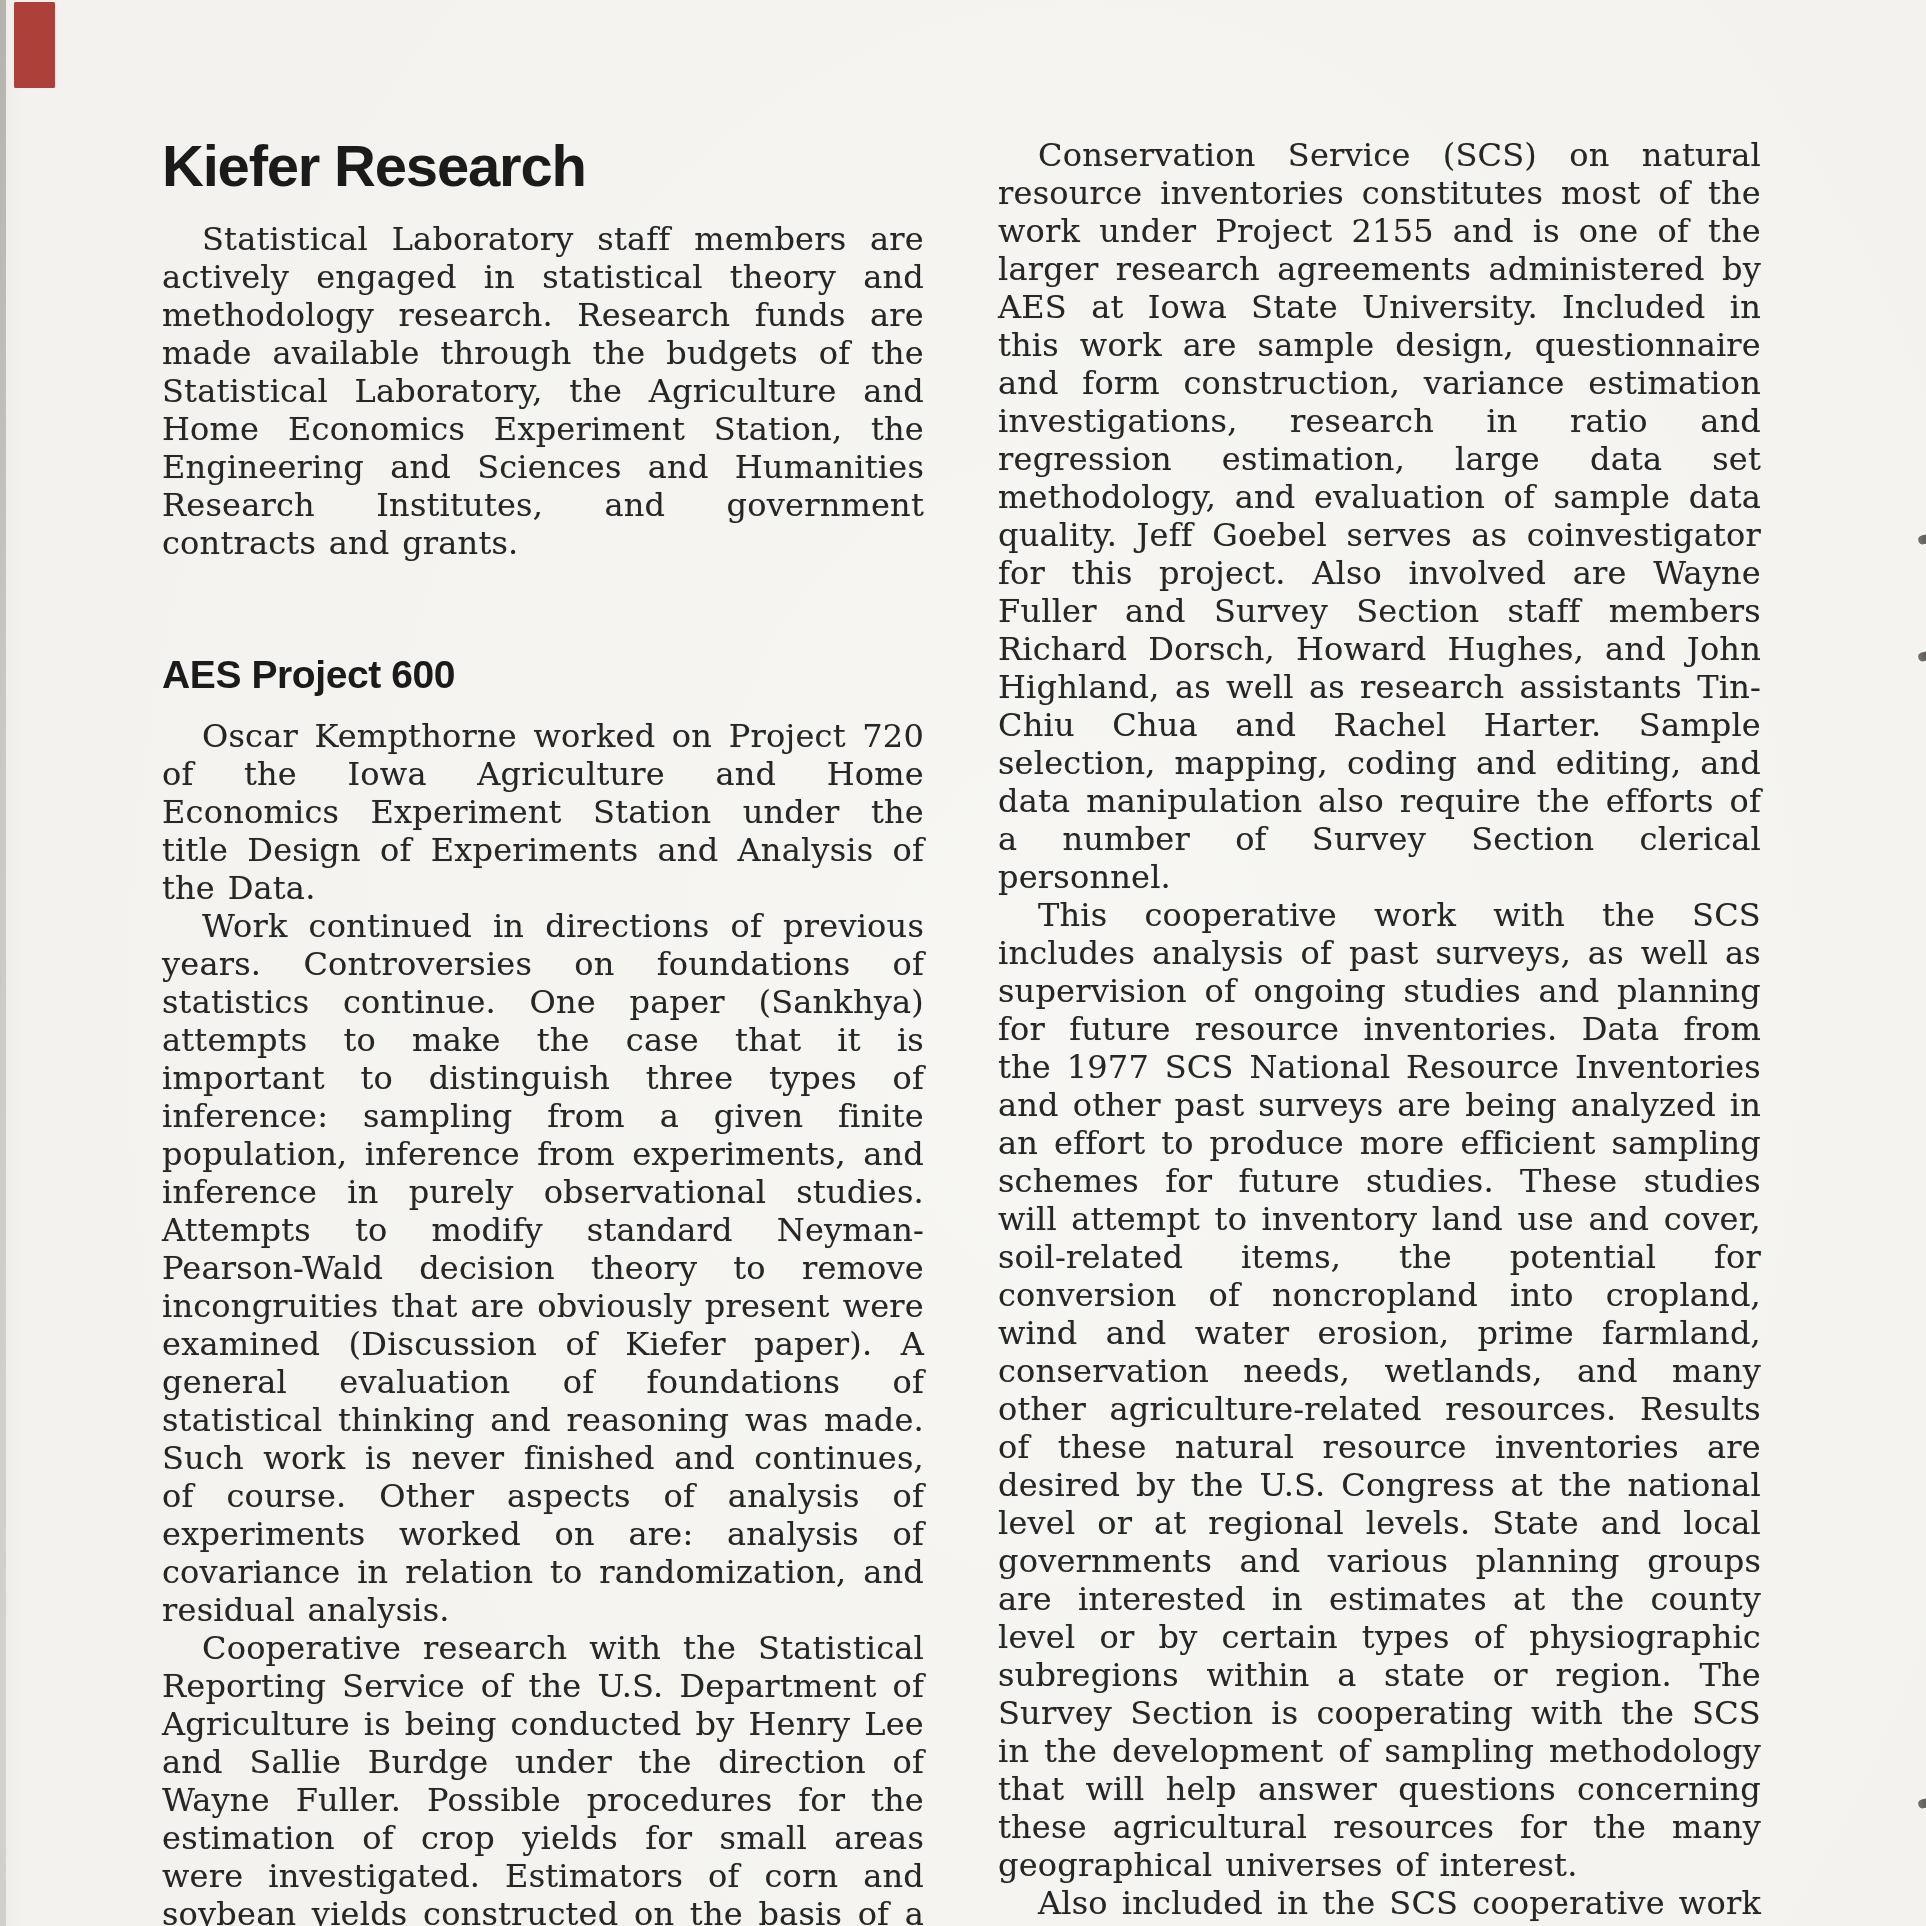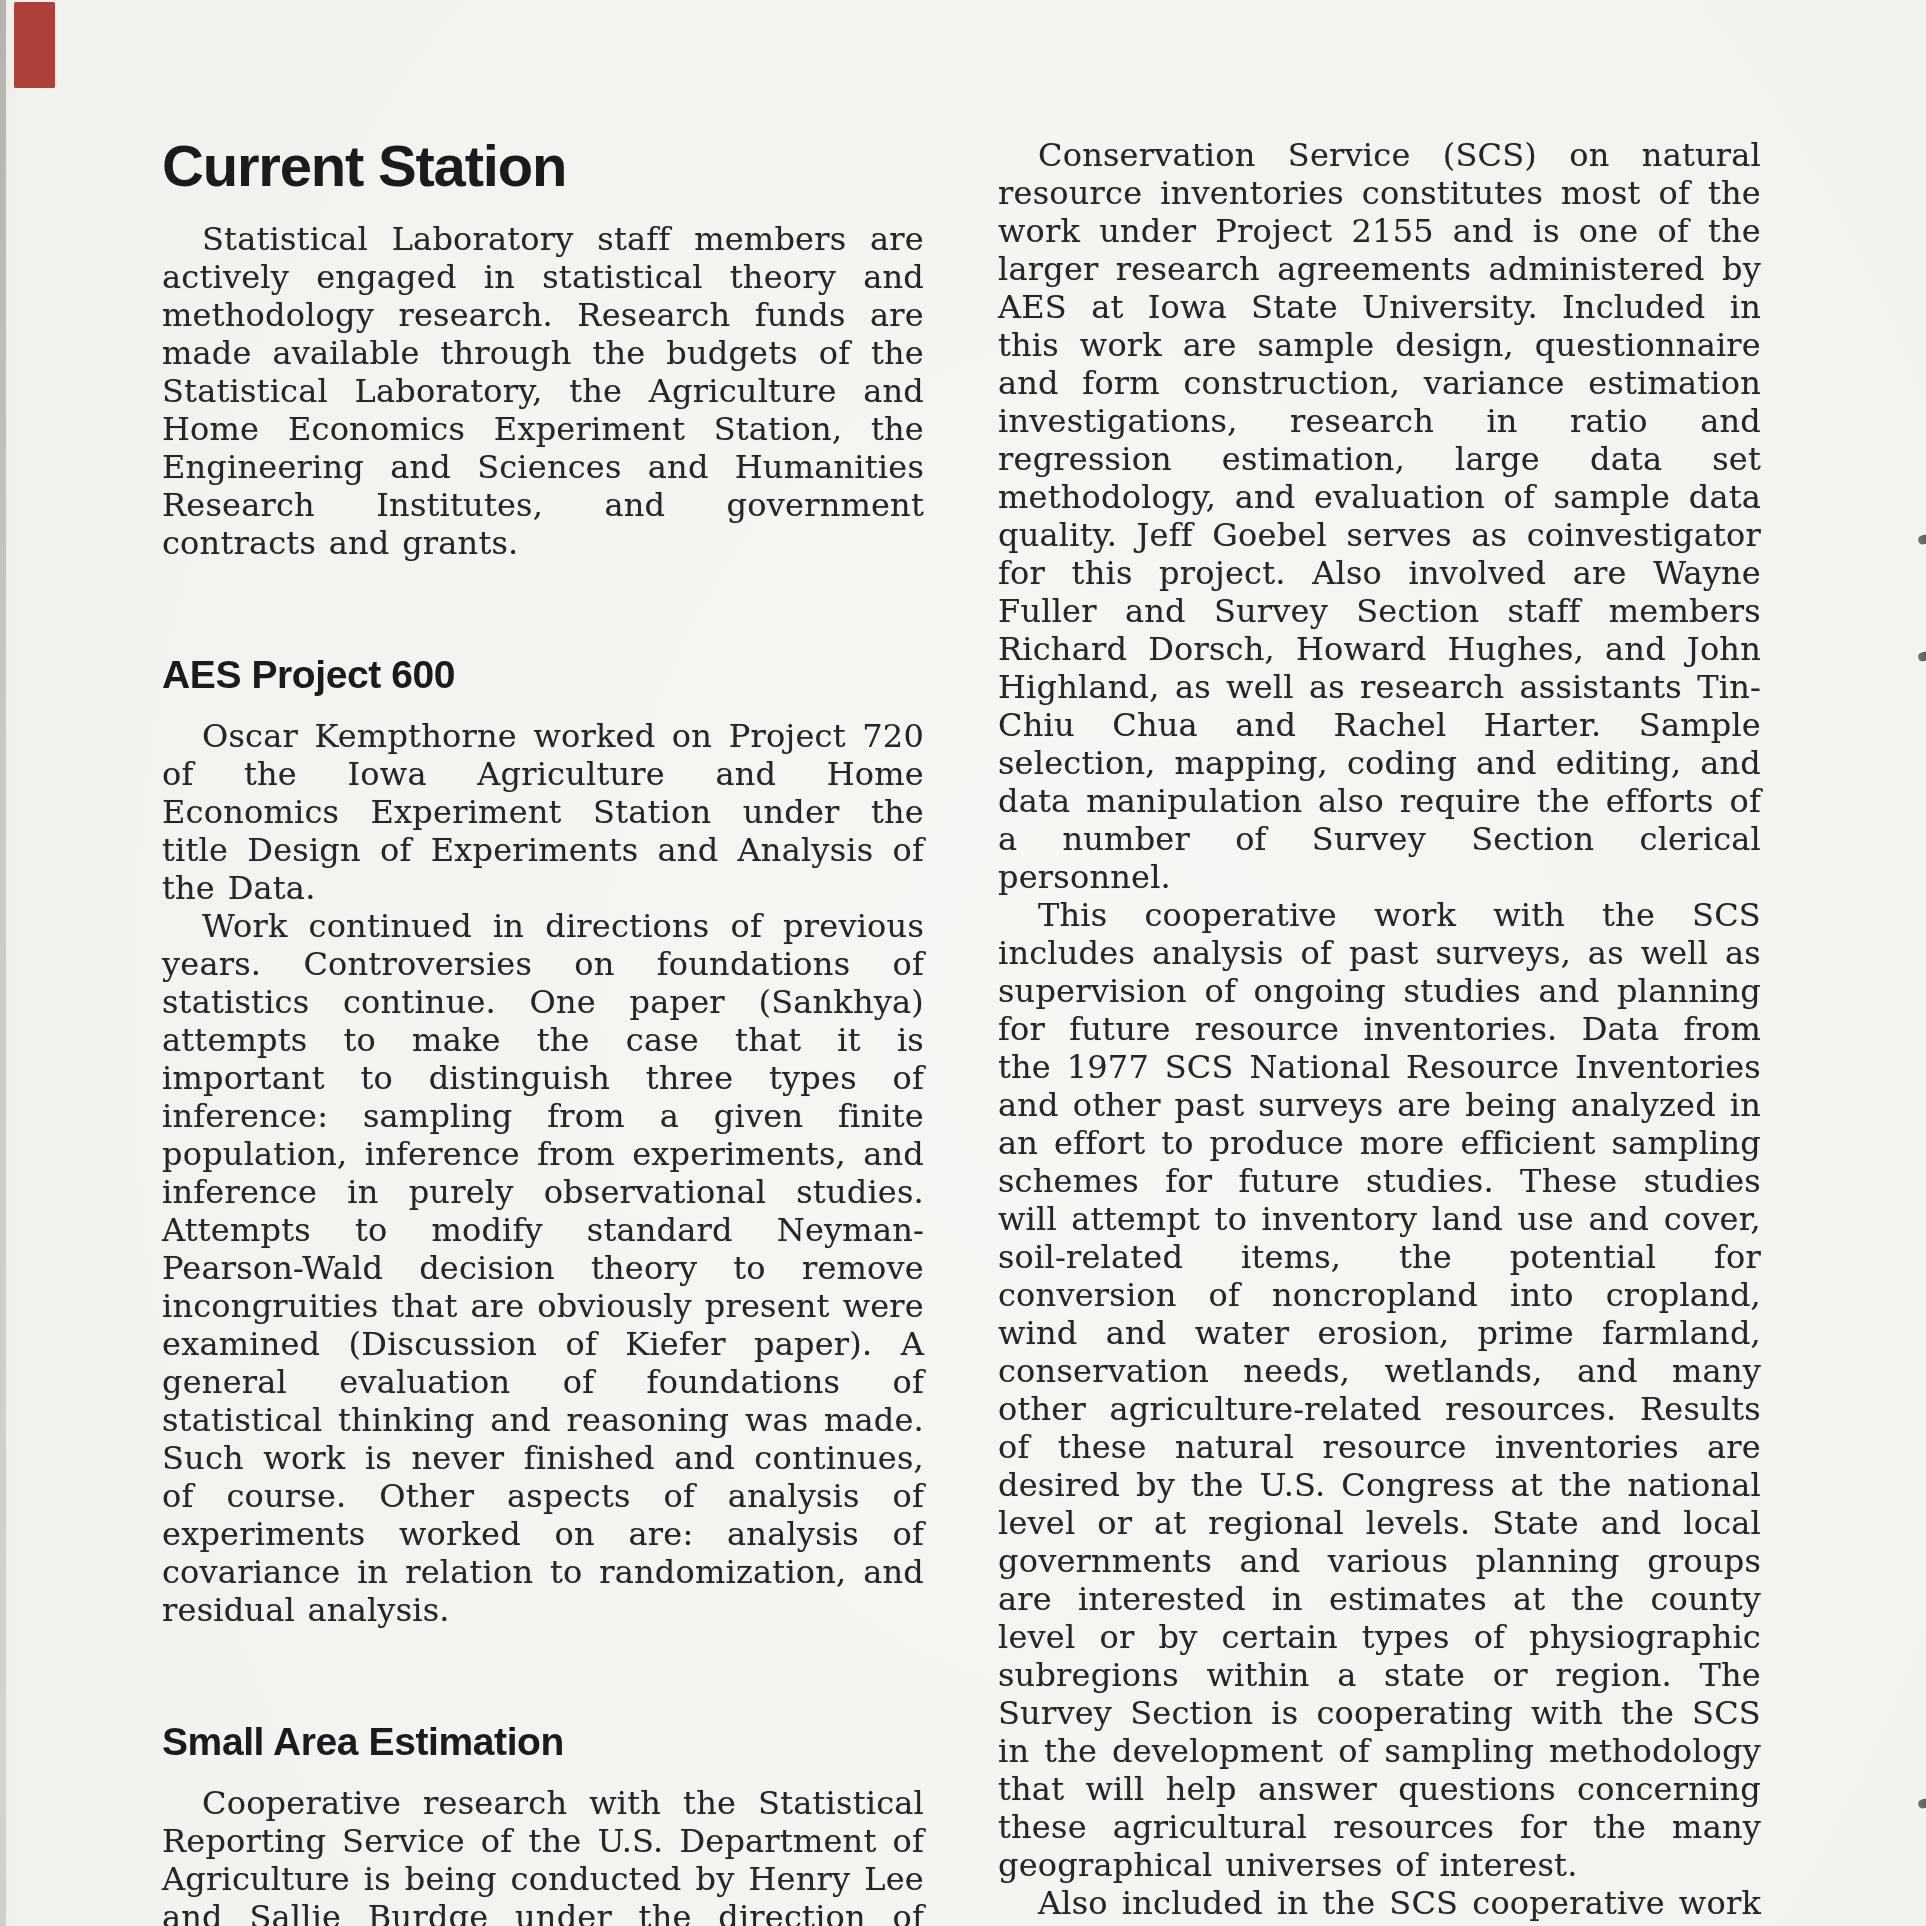--- a/index.html
+++ b/index.html
@@ -52,29 +52,28 @@
 <div class="page">
 
   <div class="edge-left"></div>
   <div class="red-mark" id="redmark" style="background: rgb(173, 64, 56);"></div>
 
   <div class="stitch" id="st0" style="left: 1918px; top: 534px;"></div>
   <div class="stitch" id="st1" style="left: 1918px; top: 651px;"></div>
   <div class="stitch" id="st2" style="left: 1918px; top: 1798px;"></div>
 
   <div class="col col-left">
-    <h1>Current Station</h1>
+    <h1>Kiefer Research</h1>
 
     <p>Statistical Laboratory staff members are actively engaged in statistical theory and methodology research. Research funds are made available through the budgets of the Statistical Laboratory, the Agriculture and Home Economics Experiment Station, the Engineering and Sciences and Humanities Research Institutes, and government contracts and grants.</p>
 
     <h2>AES Project 600</h2>
     <p>Oscar Kempthorne worked on Project 720 of the Iowa Agriculture and Home Economics Experiment Station under the title Design of Experiments and Analysis of the Data.</p>
     <p>Work continued in directions of previous years. Controversies on foundations of statistics continue. One paper (Sankhya) attempts to make the case that it is important to distinguish three types of inference: sampling from a given finite population, inference from experiments, and inference in purely observational studies. Attempts to modify standard Neyman-Pearson-Wald decision theory to remove incongruities that are obviously present were examined (Discussion of Kiefer paper). A general evaluation of foundations of statistical thinking and reasoning was made. Such work is never finished and continues, of course. Other aspects of analysis of experiments worked on are: analysis of covariance in relation to randomization, and residual analysis.</p>
 
-    <h2>Small Area Estimation</h2>
     <p>Cooperative research with the Statistical Reporting Service of the U.S. Department of Agriculture is being conducted by Henry Lee and Sallie Burdge under the direction of Wayne Fuller. Possible procedures for the estimation of crop yields for small areas were investigated. Estimators of corn and soybean yields constructed on the basis of a components-of-variance model were studied using a group of Iowa counties. Estimators based on alternative variance models were also constructed.</p>
 
   </div>
 
   <div class="col col-right">
     <p>Conservation Service (SCS) on natural resource inventories constitutes most of the work under Project 2155 and is one of the larger research agreements administered by AES at Iowa State University. Included in this work are sample design, questionnaire and form construction, variance estimation investigations, research in ratio and regression estimation, large data set methodology, and evaluation of sample data quality. Jeff Goebel serves as coinvestigator for this project. Also involved are Wayne Fuller and Survey Section staff members Richard Dorsch, Howard Hughes, and John Highland, as well as research assistants Tin-Chiu Chua and Rachel Harter. Sample selection, mapping, coding and editing, and data manipulation also require the efforts of a number of Survey Section clerical personnel.</p>
     <p>This cooperative work with the SCS includes analysis of past surveys, as well as supervision of ongoing studies and planning for future resource inventories. Data from the 1977 SCS National Resource Inventories and other past surveys are being analyzed in an effort to produce more efficient sampling schemes for future studies. These studies will attempt to inventory land use and cover, soil-related items, the potential for conversion of noncropland into cropland, wind and water erosion, prime farmland, conservation needs, wetlands, and many other agriculture-related resources. Results of these natural resource inventories are desired by the U.S. Congress at the national level or at regional levels. State and local governments and various planning groups are interested in estimates at the county level or by certain types of physiographic subregions within a state or region. The Survey Section is cooperating with the SCS in the development of sampling methodology that will help answer questions concerning these agricultural resources for the many geographical universes of interest.</p>
     <p>Also included in the SCS cooperative work is the storage, retrieval, and analysis of the interpretation data of soil series in the United States. This data file continues to expand, with nearly 14,000 soil series now in storage. Updating of these records has increased as the SCS field staff attempts to keep the data as current as possible. A primary use of this data is to generate tables for inclusion in published soil surveys. Various subfiles of the data set have been provided to a number of land-use planning, environmental, and research organizations. Preliminary work was completed to associate soil interpretive data with records in the National Resource Inventory data sets. Harvey Terpstra continues to work with regional and national SCS personnel in the development and use of this data system.</p>
 
   </div>

